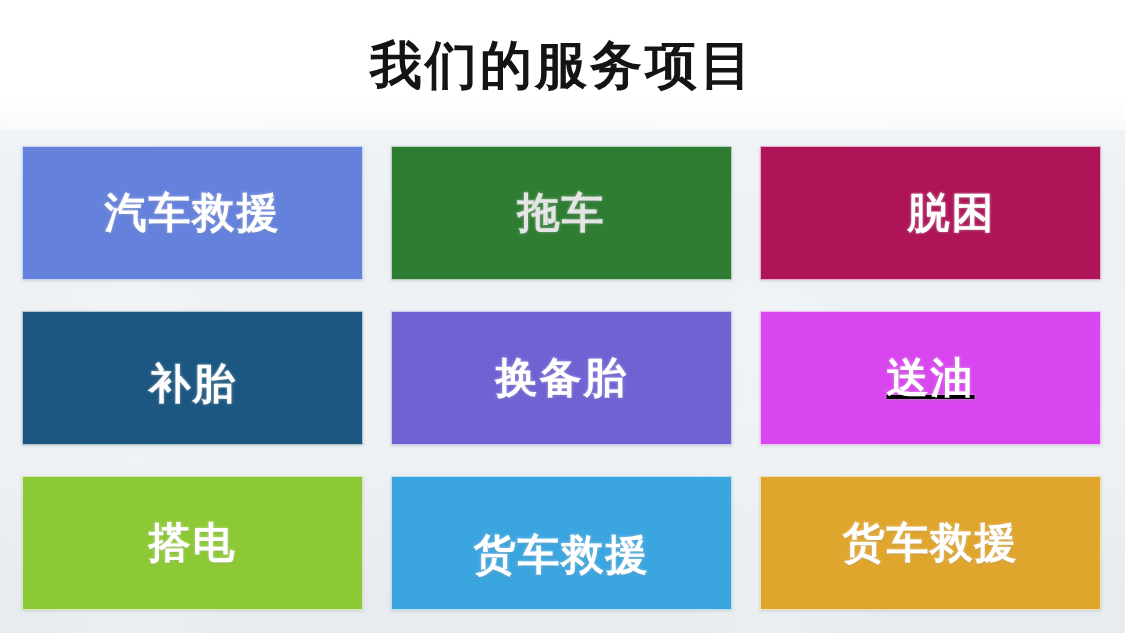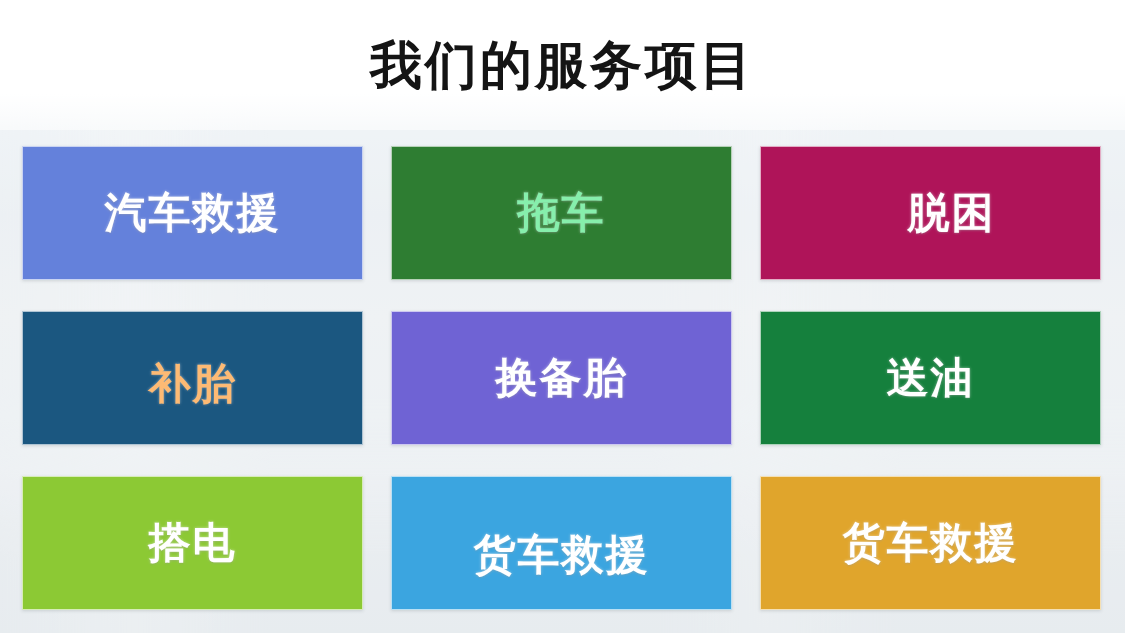--- a/index.html
+++ b/index.html
@@ -143,32 +143,32 @@
 
   <div class="title-band">
     <h1 class="title">我们的服务项目</h1>
   </div>
 
   <div class="grid" id="service-grid">
       <div class="tile" style="background: rgb(100, 129, 219);">
         <span class="tile-label" style="color: rgb(255, 255, 255);">汽车救援</span>
       </div>
       <div class="tile" style="background: rgb(46, 125, 50);">
-        <span class="tile-label" style="color: #86efac;">拖车</span>
+        <span class="tile-label" style="color: #e5e5e5;">拖车</span>
       </div>
       <div class="tile" style="background: rgb(175, 20, 89); padding-left: 42px;">
         <span class="tile-label" style="color: rgb(255, 255, 255);">脱困</span>
       </div>
       <div class="tile" style="background: rgb(27, 87, 128);">
-        <span class="tile-label" style="color: #fdba74; margin-top: 12px;">补胎</span>
+        <span class="tile-label" style="color: #ffffff; margin-top: 12px;">补胎</span>
       </div>
       <div class="tile" style="background: rgb(111, 99, 212);">
         <span class="tile-label" style="color: rgb(255, 255, 255);">换备胎</span>
       </div>
-      <div class="tile" style="background: #15803d;">
+      <div class="tile" style="background: #d946ef; text-decoration: underline;">
         <span class="tile-label" style="color: rgb(255, 255, 255);">送油</span>
       </div>
       <div class="tile" style="background: rgb(140, 201, 52);">
         <span class="tile-label" style="color: rgb(255, 255, 255);">搭电</span>
       </div>
       <div class="tile" style="background: rgb(59, 165, 224);">
         <span class="tile-label" style="color: rgb(255, 255, 255); margin-top: 24px;">货车救援</span>
       </div>
       <div class="tile" style="background: rgb(224, 165, 44);">
         <span class="tile-label" style="color: rgb(255, 255, 255);">货车救援</span>

